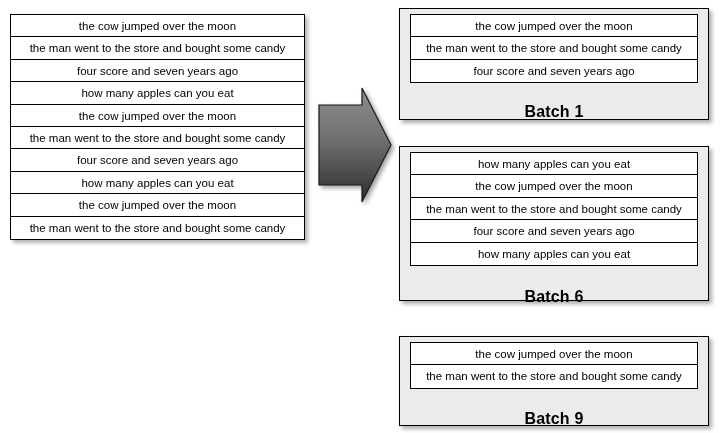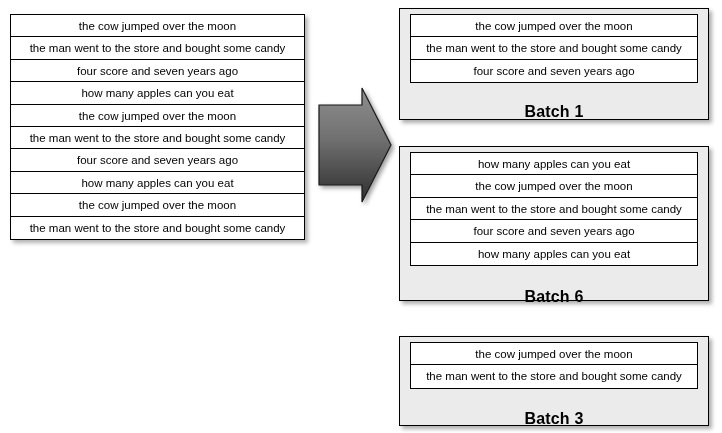--- a/index.html
+++ b/index.html
@@ -142,16 +142,16 @@
       <div class="sentence-row">how many apples can you eat</div>
     </div>
     <div class="batch-label">Batch 6</div>
   </div>
 
   <div class="batch-panel" id="batch-panel-3">
     <div class="sentence-table">
       <div class="sentence-row">the cow jumped over the moon</div>
       <div class="sentence-row">the man went to the store and bought some candy</div>
     </div>
-    <div class="batch-label">Batch 3</div>
+    <div class="batch-label">Batch 9</div>
   </div>
 
 </div>
 
 </body></html>

